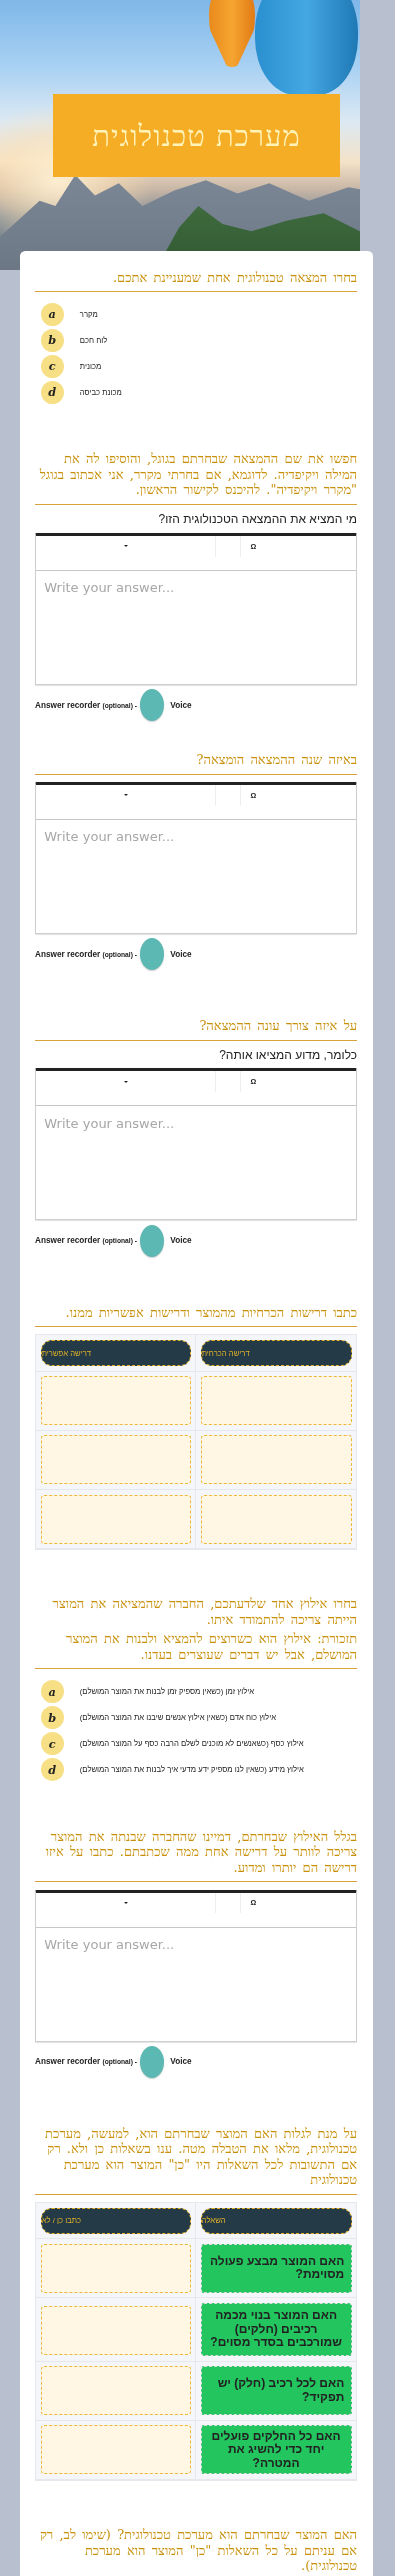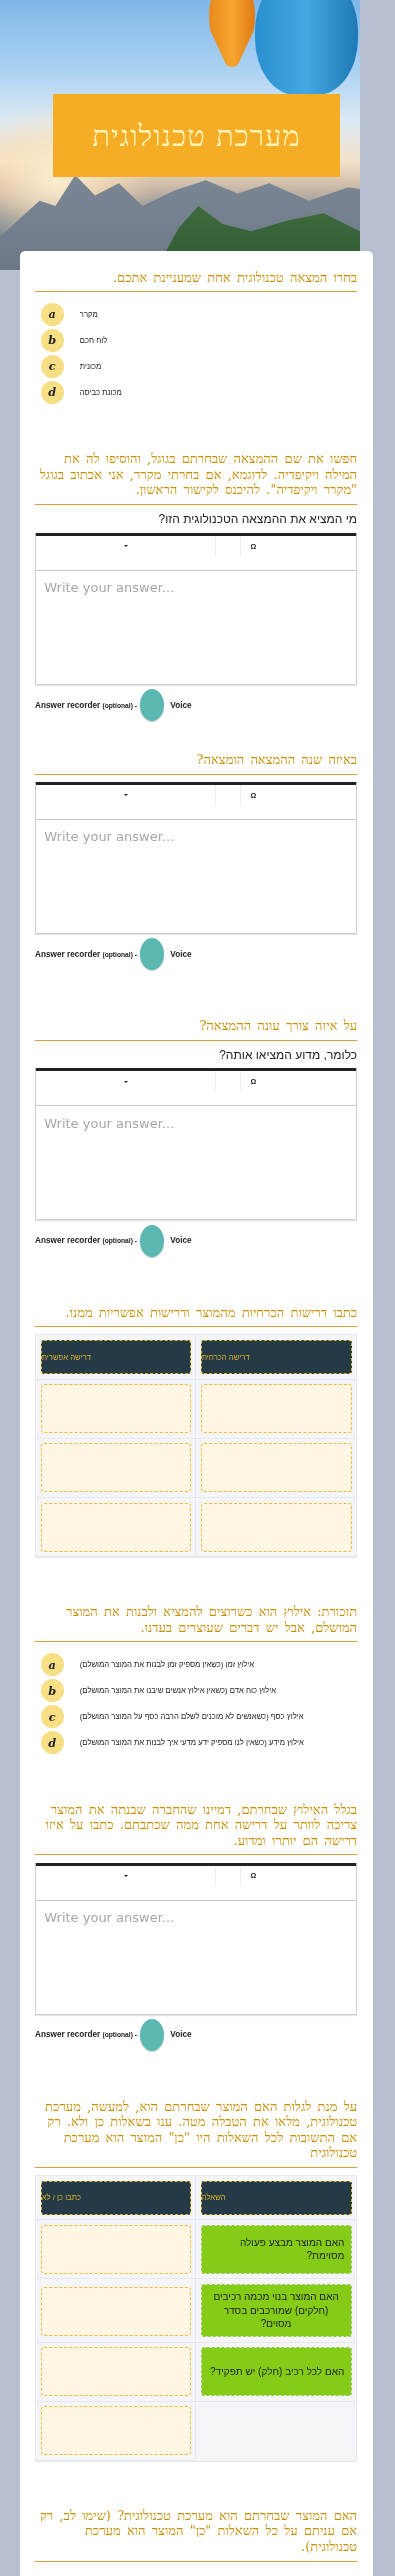--- a/index.html
+++ b/index.html
@@ -150,35 +150,36 @@
   .dtable {
     border: 0.5px solid #e6e8ee; background: #f5f6f9;
     display: grid; grid-template-columns: 1fr 1fr;
     direction: ltr;
   }
   .dtable .cell {
     padding: 4.6px 4.6px; border-bottom: 0.5px solid #e6e8ee;
   }
   .dtable .cell.lc { border-right: 0.5px solid #e6e8ee; }
   .dtable .hdr {
-    height: 34px; background: #243a46;
-    border: 1px dashed #e0b12a; border-radius: 3px;
+    height: 26px; background: #243a46;
+    border: 1px dashed #e0b12a; border-radius: 11px;
     display: flex; align-items: center; justify-content: flex-end;
     padding-right: 6.2px; color: #e0b12a; font-size: 7.7px; direction: rtl;
   }
   .dtable .drop {
     height: 49px; background: #fff7e3;
     border: 0.8px dashed #efb83a; border-radius: 3.1px; cursor: pointer;
   }
   .dtable .qcell {
-    min-height: 49px; background: #84cc16;
+    min-height: 49px; background: #22c55e;
     border: 0.8px dashed #dcdcdc; border-radius: 3.1px;
     display: flex; align-items: center; justify-content: center;
-    text-align: center; direction: rtl; font-size: 10px; line-height: 13.4px;
+    text-align: center; direction: rtl; font-size: 12px; line-height: 13.4px;
     padding: 3.1px 6.2px;
+    font-weight: bold;
   }
   .dtable .qcell.right { justify-content: flex-start; text-align: right; }
   .spacer-m { height: 29px; }
   .spacer-l { height: 46px; }
 </style>
 </head>
 <body>
 
 <div class="hero">
   <div class="sun"></div>
@@ -316,20 +317,21 @@
       <div class="cell">
           <div class="drop"></div>
         </div>
     </div>
   </div>
 
   <div class="spacer-l"></div>
 
   <div class="section">
     <div class="q-title">
+      <p>בחרו אילוץ אחד שלדעתכם, החברה שהמציאה את המוצר הייתה צריכה להתמודד איתו.</p>
       <p>תזכורת: אילוץ הוא כשרוצים להמציא ולבנות את המוצר המושלם, אבל יש דברים שעוצרים בעדנו.</p>
     </div>
     <div class="choices">
       <div class="choice">
         <span class="letter">a</span>
         <span class="label">אילוץ זמן (כשאין מספיק זמן לבנות את המוצר המושלם)</span>
       </div>
       <div class="choice">
         <span class="letter">b</span>
         <span class="label">אילוץ כוח אדם (כשאין אילוץ אנשים שיבנו את המוצר המושלם)</span>
@@ -393,20 +395,23 @@
         </div>
       <div class="cell lc">
           <div class="drop"></div>
         </div>
       <div class="cell">
           <div class="qcell right">האם לכל רכיב (חלק) יש תפקיד?</div>
         </div>
       <div class="cell lc">
           <div class="drop"></div>
         </div>
+      <div class="cell">
+          <div class="qcell">האם כל החלקים פועלים יחד כדי להשיג את המטרה?</div>
+        </div>
     </div>
   </div>
 
   <div class="spacer-l"></div>
 
   <div class="section">
     <div class="q-title">האם המוצר שבחרתם הוא מערכת טכנולוגית? (שימו לב, רק אם עניתם על כל השאלות "כן" המוצר הוא מערכת טכנולוגית).</div>
 
   </div>
 

